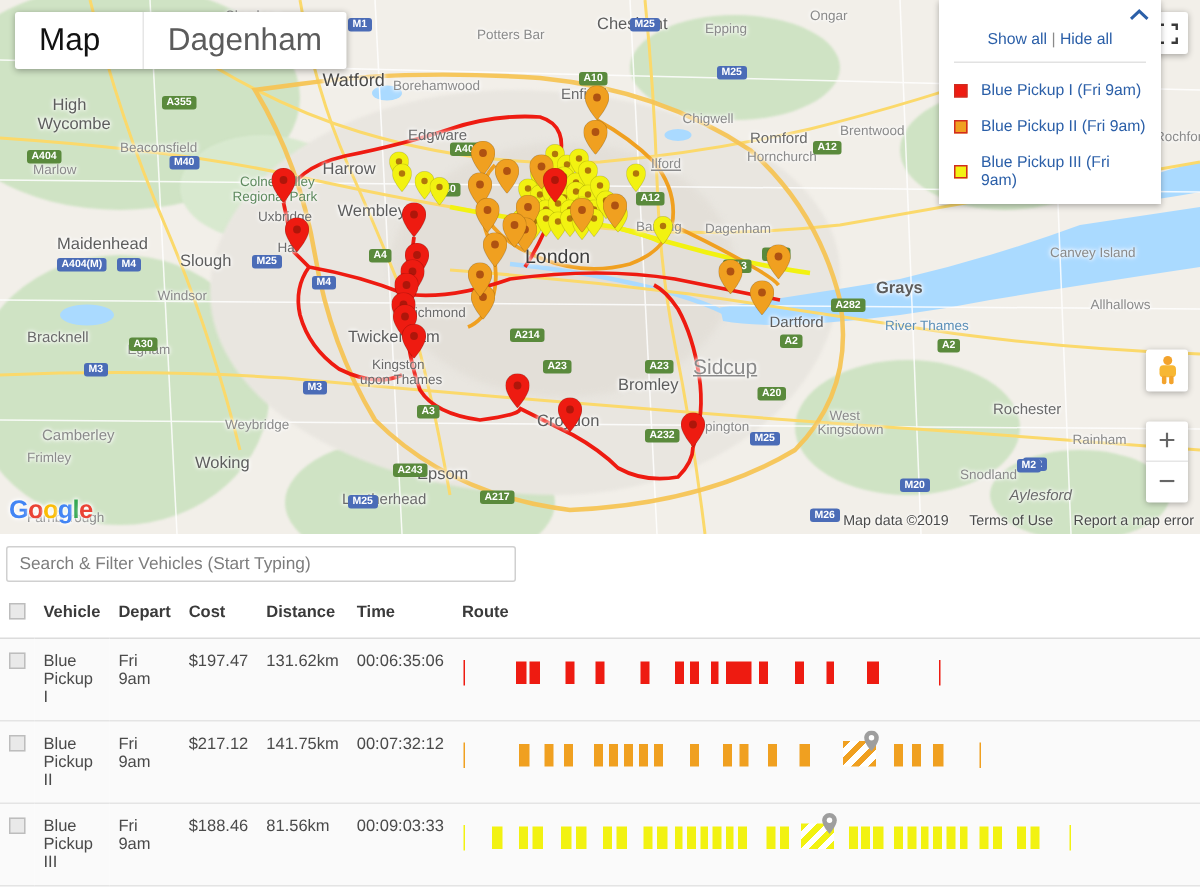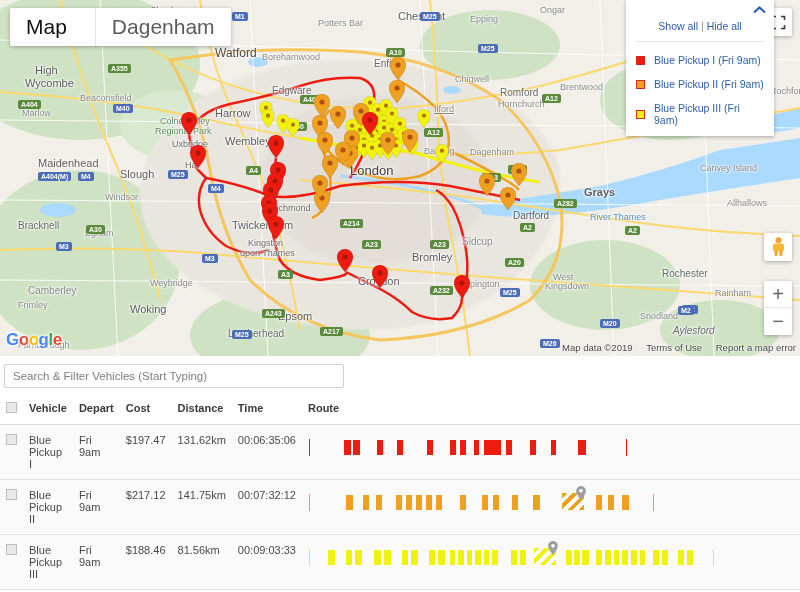--- a/index.html
+++ b/index.html
@@ -273,21 +273,21 @@
         <div style="position: absolute; left: 185px; top: 160px; font-size: 9px; color: rgb(106, 106, 106); white-space: nowrap; text-shadow: rgb(255, 255, 255) 0px 0px 2px, rgb(255, 255, 255) 0px 0px 3px, rgb(255, 255, 255) 0px 0px 4px;">Har</div>
         <div style="position: absolute; left: 105px; top: 192px; font-size: 9px; color: rgb(138, 138, 138); white-space: nowrap; text-shadow: rgb(255, 255, 255) 0px 0px 2px, rgb(255, 255, 255) 0px 0px 3px, rgb(255, 255, 255) 0px 0px 4px;">Windsor</div>
         <div style="position: absolute; left: 584px; top: 186px; font-size: 11px; color: rgb(93, 93, 93); white-space: nowrap; text-shadow: rgb(255, 255, 255) 0px 0px 2px, rgb(255, 255, 255) 0px 0px 3px, rgb(255, 255, 255) 0px 0px 4px; font-weight: bold;">Grays</div>
         <div style="position: absolute; left: 727px; top: 198px; font-size: 9px; color: rgb(138, 138, 138); white-space: nowrap; text-shadow: rgb(255, 255, 255) 0px 0px 2px, rgb(255, 255, 255) 0px 0px 3px, rgb(255, 255, 255) 0px 0px 4px;">Allhallows</div>
         <div style="position: absolute; left: 270px; top: 203px; font-size: 9px; color: rgb(106, 106, 106); white-space: nowrap; text-shadow: rgb(255, 255, 255) 0px 0px 2px, rgb(255, 255, 255) 0px 0px 3px, rgb(255, 255, 255) 0px 0px 4px;">Richmond</div>
         <div style="position: absolute; left: 513px; top: 210px; font-size: 10px; color: rgb(93, 93, 93); white-space: nowrap; text-shadow: rgb(255, 255, 255) 0px 0px 2px, rgb(255, 255, 255) 0px 0px 3px, rgb(255, 255, 255) 0px 0px 4px;">Dartford</div>
         <div style="position: absolute; left: 590px; top: 212px; font-size: 9px; color: rgb(91, 143, 184); white-space: nowrap; text-shadow: rgb(255, 255, 255) 0px 0px 2px, rgb(255, 255, 255) 0px 0px 3px, rgb(255, 255, 255) 0px 0px 4px;">River Thames</div>
         <div style="position: absolute; left: 18px; top: 220px; font-size: 10px; color: rgb(106, 106, 106); white-space: nowrap; text-shadow: rgb(255, 255, 255) 0px 0px 2px, rgb(255, 255, 255) 0px 0px 3px, rgb(255, 255, 255) 0px 0px 4px;">Bracknell</div>
         <div style="position: absolute; left: 85px; top: 228px; font-size: 9px; color: rgb(138, 138, 138); white-space: nowrap; text-shadow: rgb(255, 255, 255) 0px 0px 2px, rgb(255, 255, 255) 0px 0px 3px, rgb(255, 255, 255) 0px 0px 4px;">Egham</div>
         <div style="position: absolute; left: 232px; top: 219px; font-size: 11px; color: rgb(93, 93, 93); white-space: nowrap; text-shadow: rgb(255, 255, 255) 0px 0px 2px, rgb(255, 255, 255) 0px 0px 3px, rgb(255, 255, 255) 0px 0px 4px;">Twickenham</div>
-        <div style="position: absolute; left: 462px; top: 236px; font-size: 10px; color: rgb(138, 138, 138); white-space: nowrap; text-shadow: rgb(255, 255, 255) 0px 0px 2px, rgb(255, 255, 255) 0px 0px 3px, rgb(255, 255, 255) 0px 0px 4px;">Sidcup</div>
+        <div style="position: absolute; left: 462px; top: 236px; font-size: 14px; color: rgb(138, 138, 138); white-space: nowrap; text-shadow: rgb(255, 255, 255) 0px 0px 2px, rgb(255, 255, 255) 0px 0px 3px, rgb(255, 255, 255) 0px 0px 4px; text-decoration: underline;">Sidcup</div>
         <div style="position: absolute; left: 248px; top: 238px; font-size: 9px; color: rgb(106, 106, 106); white-space: nowrap; text-shadow: rgb(255, 255, 255) 0px 0px 2px, rgb(255, 255, 255) 0px 0px 3px, rgb(255, 255, 255) 0px 0px 4px;">Kingston</div>
         <div style="position: absolute; left: 240px; top: 248px; font-size: 9px; color: rgb(106, 106, 106); white-space: nowrap; text-shadow: rgb(255, 255, 255) 0px 0px 2px, rgb(255, 255, 255) 0px 0px 3px, rgb(255, 255, 255) 0px 0px 4px;">upon Thames</div>
         <div style="position: absolute; left: 412px; top: 251px; font-size: 11px; color: rgb(93, 93, 93); white-space: nowrap; text-shadow: rgb(255, 255, 255) 0px 0px 2px, rgb(255, 255, 255) 0px 0px 3px, rgb(255, 255, 255) 0px 0px 4px;">Bromley</div>
         <div style="position: absolute; left: 662px; top: 268px; font-size: 10px; color: rgb(106, 106, 106); white-space: nowrap; text-shadow: rgb(255, 255, 255) 0px 0px 2px, rgb(255, 255, 255) 0px 0px 3px, rgb(255, 255, 255) 0px 0px 4px;">Rochester</div>
         <div style="position: absolute; left: 150px; top: 278px; font-size: 9px; color: rgb(138, 138, 138); white-space: nowrap; text-shadow: rgb(255, 255, 255) 0px 0px 2px, rgb(255, 255, 255) 0px 0px 3px, rgb(255, 255, 255) 0px 0px 4px;">Weybridge</div>
         <div style="position: absolute; left: 358px; top: 275px; font-size: 11px; color: rgb(93, 93, 93); white-space: nowrap; text-shadow: rgb(255, 255, 255) 0px 0px 2px, rgb(255, 255, 255) 0px 0px 3px, rgb(255, 255, 255) 0px 0px 4px;">Croydon</div>
         <div style="position: absolute; left: 460px; top: 279px; font-size: 9px; color: rgb(138, 138, 138); white-space: nowrap; text-shadow: rgb(255, 255, 255) 0px 0px 2px, rgb(255, 255, 255) 0px 0px 3px, rgb(255, 255, 255) 0px 0px 4px;">Orpington</div>
         <div style="position: absolute; left: 553px; top: 272px; font-size: 9px; color: rgb(138, 138, 138); white-space: nowrap; text-shadow: rgb(255, 255, 255) 0px 0px 2px, rgb(255, 255, 255) 0px 0px 3px, rgb(255, 255, 255) 0px 0px 4px;">West</div>
         <div style="position: absolute; left: 545px; top: 281px; font-size: 9px; color: rgb(138, 138, 138); white-space: nowrap; text-shadow: rgb(255, 255, 255) 0px 0px 2px, rgb(255, 255, 255) 0px 0px 3px, rgb(255, 255, 255) 0px 0px 4px;">Kingsdown</div>
         <div style="position: absolute; left: 715px; top: 288px; font-size: 9px; color: rgb(138, 138, 138); white-space: nowrap; text-shadow: rgb(255, 255, 255) 0px 0px 2px, rgb(255, 255, 255) 0px 0px 3px, rgb(255, 255, 255) 0px 0px 4px;">Rainham</div>

